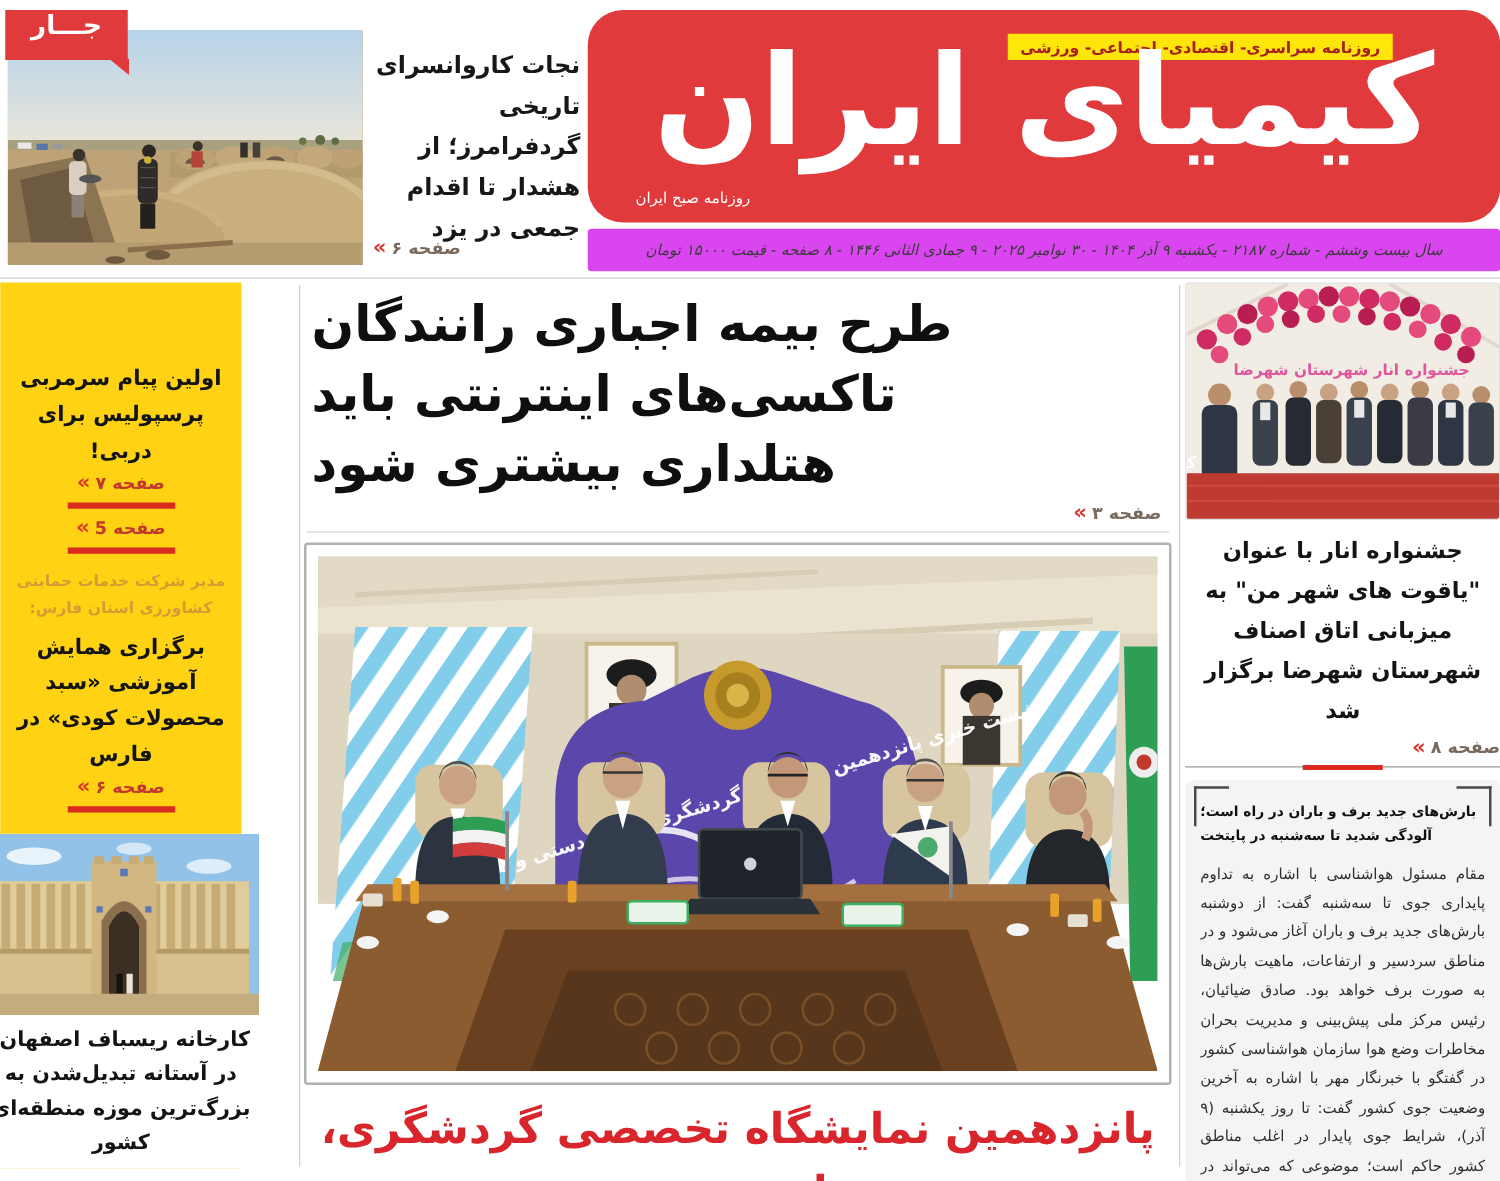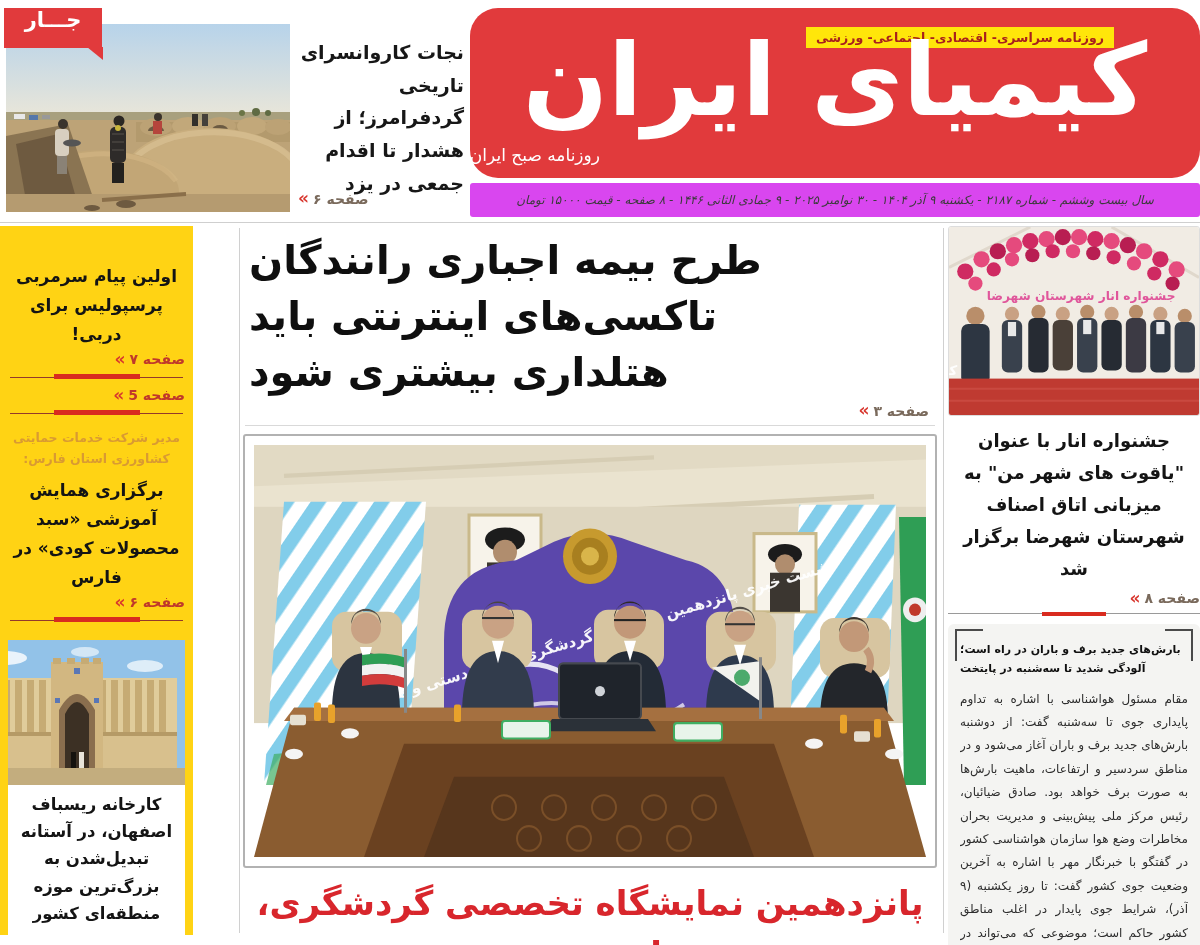--- a/index.html
+++ b/index.html
@@ -14,40 +14,40 @@
   .jar-flag::after { content:""; position:absolute; right:-1px; bottom:-12px; border-top:13px solid #e13a3c; border-left:16px solid transparent; }
   .tl-head { position:absolute; left:292px; top:36px; width:172px; text-align:right; font-weight:bold;
              font-size:19px; line-height:1.72; color:#171717; }
   .tl-pref { position:absolute; left:298px; top:190px; }
 
   .masthead { position:absolute; left:470px; top:8px; width:730px; height:170px; background:#e13a3c; border-radius:28px; }
   .cat-tag { position:absolute; top:19px; right:86px; background:#ffe60a; color:#a8201d; font-weight:bold;
              font-size:12.5px; padding:3px 10px; white-space:nowrap; }
   .logo { position:absolute; top:18px; left:0; right:0; text-align:center; color:#fff; font-weight:bold;
           font-size:100px; line-height:1.1; letter-spacing:-2px; }
-  .mast-sub { position:absolute; bottom:13px; right:600px; left:18px; color:#fff; font-size:17px;
+  .mast-sub { position:absolute; bottom:13px; right:600px; left:18px; color:#fff; font-size:12px;
               letter-spacing:3px; white-space:nowrap; text-align:right; direction:rtl; }
   .dateline { position:absolute; left:470px; top:183px; width:730px; height:34px; background:#d946ef; color:#3b3b3b;
               font-size:12px; font-weight:500; display:flex; align-items:center; justify-content:center;
               border-radius:3px; direction:rtl;font-style:italic; }
   .topline { position:absolute; left:0; right:0; top:222px; border-top:1px solid #cfcfcf; }
 
   
   .vline { position:absolute; top:228px; bottom:12px; width:1px; background:#d0d0d0; }
   .vline.v1 { left:239px; } .vline.v2 { left:943px; }
 
   
   .pref { display:inline-flex; direction:ltr; align-items:center; gap:4px; font-size:14px; font-weight:bold; cursor:pointer; }
   .pref .chev { color:#d8362e; font-size:17px; line-height:1; }
   .pref .plabel { color:#7a6a5c; }
   .yellow-col .pref .plabel { color:#c0392b; }
 
   
   .yellow-col { position:absolute; left:0; top:226px; width:193px; height:709px; background:#ffd314;
-                padding:16px 8px 0 8px; display:flex; flex-direction:column; }
+                padding:16px 8px 0 8px; display:flex; flex-direction:column;align-items:center; }
   .ycard-photo { width:220px; height:150px; overflow:hidden; border-radius:2px; }
   .yhead { font-weight:bold; font-size:17px; line-height:1.7; text-align:center; color:#141414; margin:7px 2px 2px; }
   .ypref-row { height:20px; display:flex; justify-content:flex-start; }
   .ydivider { position:relative; border-top:1.5px solid #93392a; margin:9px 2px; }
   .ydivider::after { content:""; position:absolute; left:50%; top:-3.5px; transform:translateX(-50%);
                      width:86px; height:5px; background:#d92b1f; }
   .ykicker { color:#d99a33; font-weight:bold; font-size:12.5px; line-height:1.7; text-align:center; margin-top:4px; }
   .risbaf-card { margin-top:10px; background:#fff; }
   .risbaf-card .rphoto { width:100%; height:145px; overflow:hidden; }
   .risbaf-cap { padding:6px 6px 8px; font-weight:bold; font-size:16.5px; line-height:1.65; text-align:center; color:#141414; }

